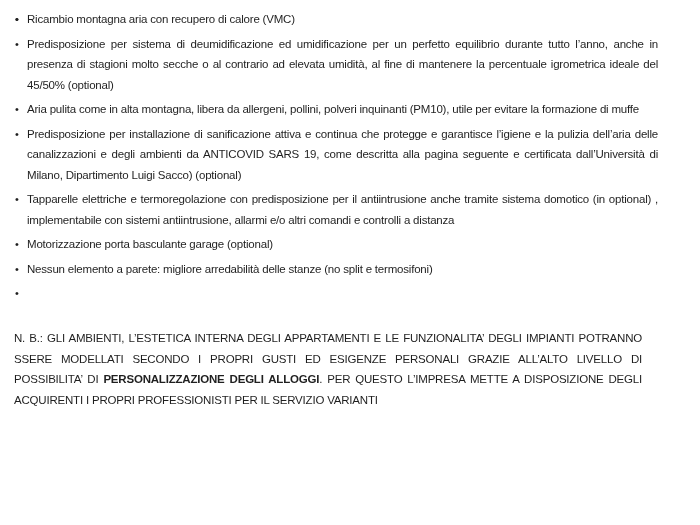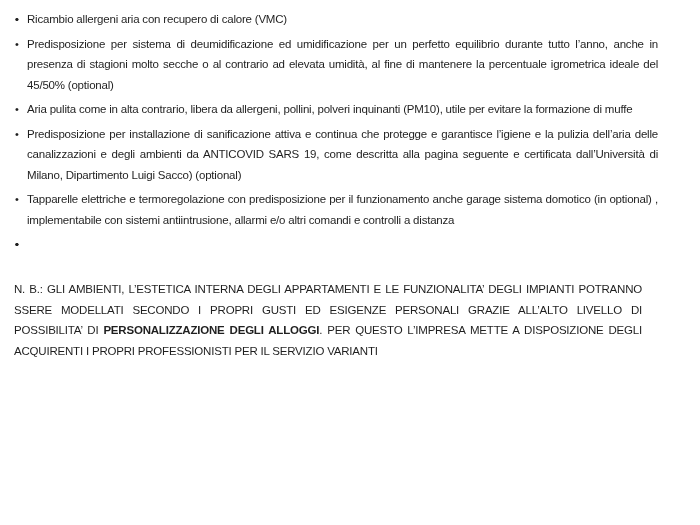--- a/index.html
+++ b/index.html
@@ -55,49 +55,51 @@
 <body style="--text-color: #1f1f1f; --bg-color: #ffffff;">
 
 <div class="page">
   <ul class="bullet-list">
   <li class="bullet-item">
     <span class="marker">•</span>
   </li>
 
   <li class="bullet-item">
     <span class="marker">•</span>
-    <span class="text">Ricambio allergeni aria con recupero di calore (VMC)</span>
+    <span class="text">Ricambio montagna aria con recupero di calore (VMC)</span>
   </li>
 
   <li class="bullet-item">
     <span class="marker">•</span>
     <span class="text">Predisposizione per sistema di deumidificazione ed umidificazione per un perfetto equilibrio durante tutto l’anno, anche in presenza di stagioni molto secche o al contrario ad elevata umidità, al fine di mantenere la percentuale igrometrica ideale del 45/50% (optional)</span>
   </li>
 
   <li class="bullet-item">
     <span class="marker">•</span>
-    <span class="text">Aria pulita come in alta contrario, libera da allergeni, pollini, polveri inquinanti (PM10), utile per evitare la formazione di muffe</span>
+    <span class="text">Aria pulita come in alta montagna, libera da allergeni, pollini, polveri inquinanti (PM10), utile per evitare la formazione di muffe</span>
   </li>
 
   <li class="bullet-item">
     <span class="marker">•</span>
     <span class="text">Predisposizione per installazione di sanificazione attiva e continua che protegge e garantisce l’igiene e la pulizia dell’aria delle canalizzazioni e degli ambienti da ANTICOVID SARS 19, come descritta alla pagina seguente e certificata dall’Università di Milano, Dipartimento Luigi Sacco) (optional)</span>
   </li>
 
   <li class="bullet-item">
     <span class="marker">•</span>
-    <span class="text">Tapparelle elettriche e termoregolazione con predisposizione per il funzionamento anche garage sistema domotico (in optional) , implementabile con sistemi antiintrusione, allarmi e/o altri comandi e controlli a distanza</span>
+    <span class="text">Tapparelle elettriche e termoregolazione con predisposizione per il antiintrusione anche tramite sistema domotico (in optional) , implementabile con sistemi antiintrusione, allarmi e/o altri comandi e controlli a distanza</span>
   </li>
 
   <li class="bullet-item">
     <span class="marker">•</span>
+    <span class="text">Motorizzazione porta basculante garage (optional)</span>
   </li>
 
   <li class="bullet-item">
     <span class="marker">•</span>
+    <span class="text">Nessun elemento a parete: migliore arredabilità delle stanze (no split e termosifoni)</span>
   </li>
 
   <li class="bullet-item">
     <span class="marker">•</span>
   </li>
 </ul>
   <p class="note"><span class="seg">N. B.: GLI AMBIENTI, L’ESTETICA INTERNA DEGLI APPARTAMENTI E LE FUNZIONALITA’ DEGLI IMPIANTI POTRANNO SSERE MODELLATI SECONDO I PROPRI GUSTI ED ESIGENZE PERSONALI GRAZIE ALL’ALTO LIVELLO DI POSSIBILITA’ DI </span><span class="seg-bold">PERSONALIZZAZIONE DEGLI ALLOGGI</span><span class="seg">. PER QUESTO L’IMPRESA METTE A DISPOSIZIONE DEGLI ACQUIRENTI I PROPRI PROFESSIONISTI PER IL SERVIZIO VARIANTI</span></p>
 </div>
 
 </body></html>

